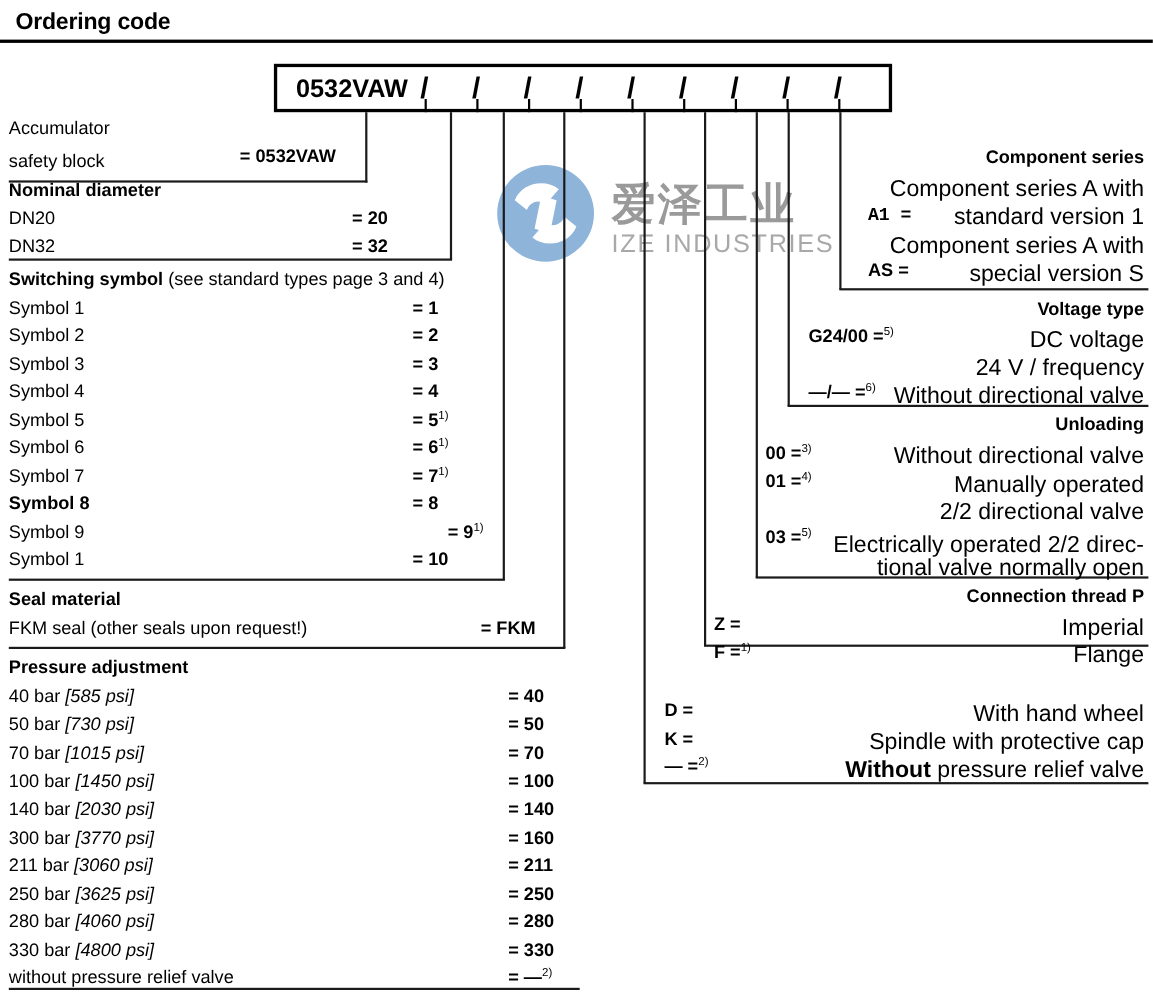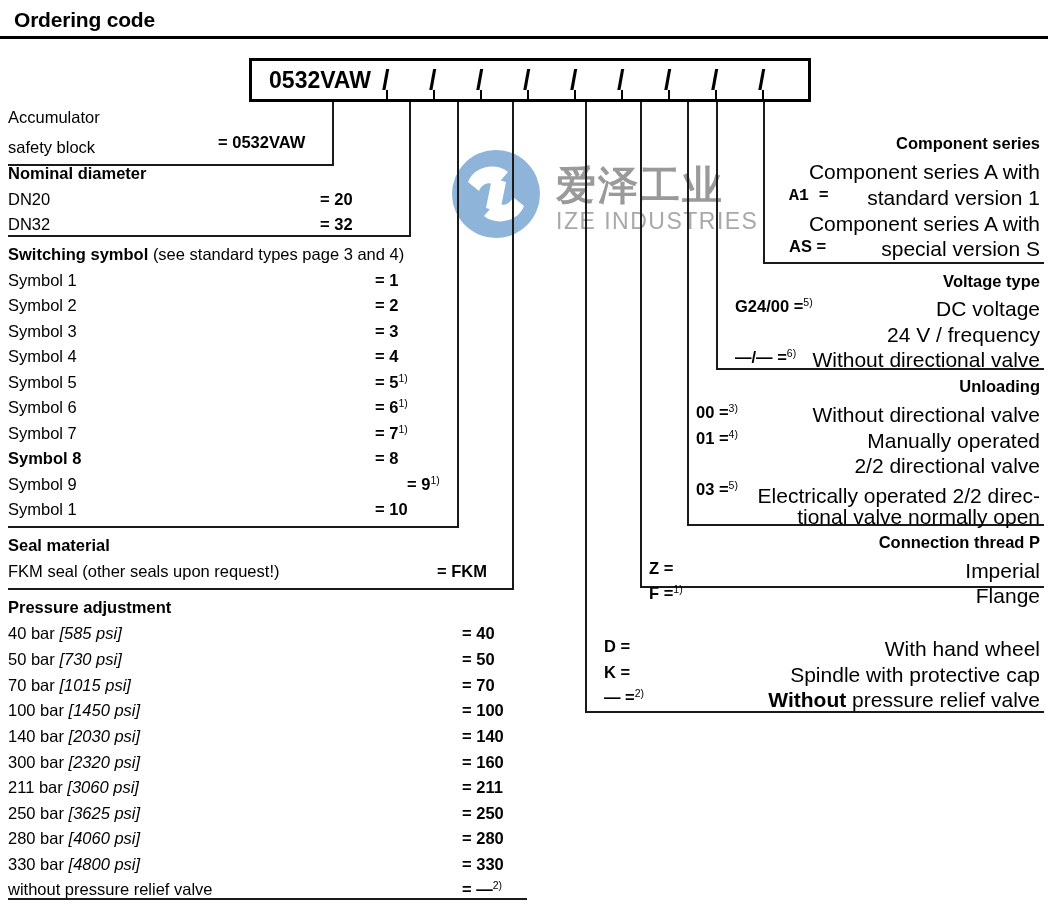--- a/index.html
+++ b/index.html
@@ -222,21 +222,21 @@
 
   <div class="row-l" style="left:8px; top:676px;"><span>70 bar</span> <span class="ital">[1015 psi]</span></div>
   <div class="row-v" style="left:462px; top:676px;"><span>= 70</span><sup></sup></div>
 
   <div class="row-l" style="left:8px; top:701px;"><span>100 bar</span> <span class="ital">[1450 psi]</span></div>
   <div class="row-v" style="left:462px; top:701px;"><span>= 100</span><sup></sup></div>
 
   <div class="row-l" style="left:8px; top:727px;"><span>140 bar</span> <span class="ital">[2030 psi]</span></div>
   <div class="row-v" style="left:462px; top:727px;"><span>= 140</span><sup></sup></div>
 
-  <div class="row-l" style="left:8px; top:753px;"><span>300 bar</span> <span class="ital">[2320 psi]</span></div>
+  <div class="row-l" style="left:8px; top:753px;"><span>300 bar</span> <span class="ital">[3770 psi]</span></div>
   <div class="row-v" style="left:462px; top:753px;"><span>= 160</span><sup></sup></div>
 
   <div class="row-l" style="left:8px; top:778px;"><span>211 bar</span> <span class="ital">[3060 psi]</span></div>
   <div class="row-v" style="left:462px; top:778px;"><span>= 211</span><sup></sup></div>
 
   <div class="row-l" style="left:8px; top:804px;"><span>250 bar</span> <span class="ital">[3625 psi]</span></div>
   <div class="row-v" style="left:462px; top:804px;"><span>= 250</span><sup></sup></div>
 
   <div class="row-l" style="left:8px; top:829px;"><span>280 bar</span> <span class="ital">[4060 psi]</span></div>
   <div class="row-v" style="left:462px; top:829px;"><span>= 280</span><sup></sup></div>

